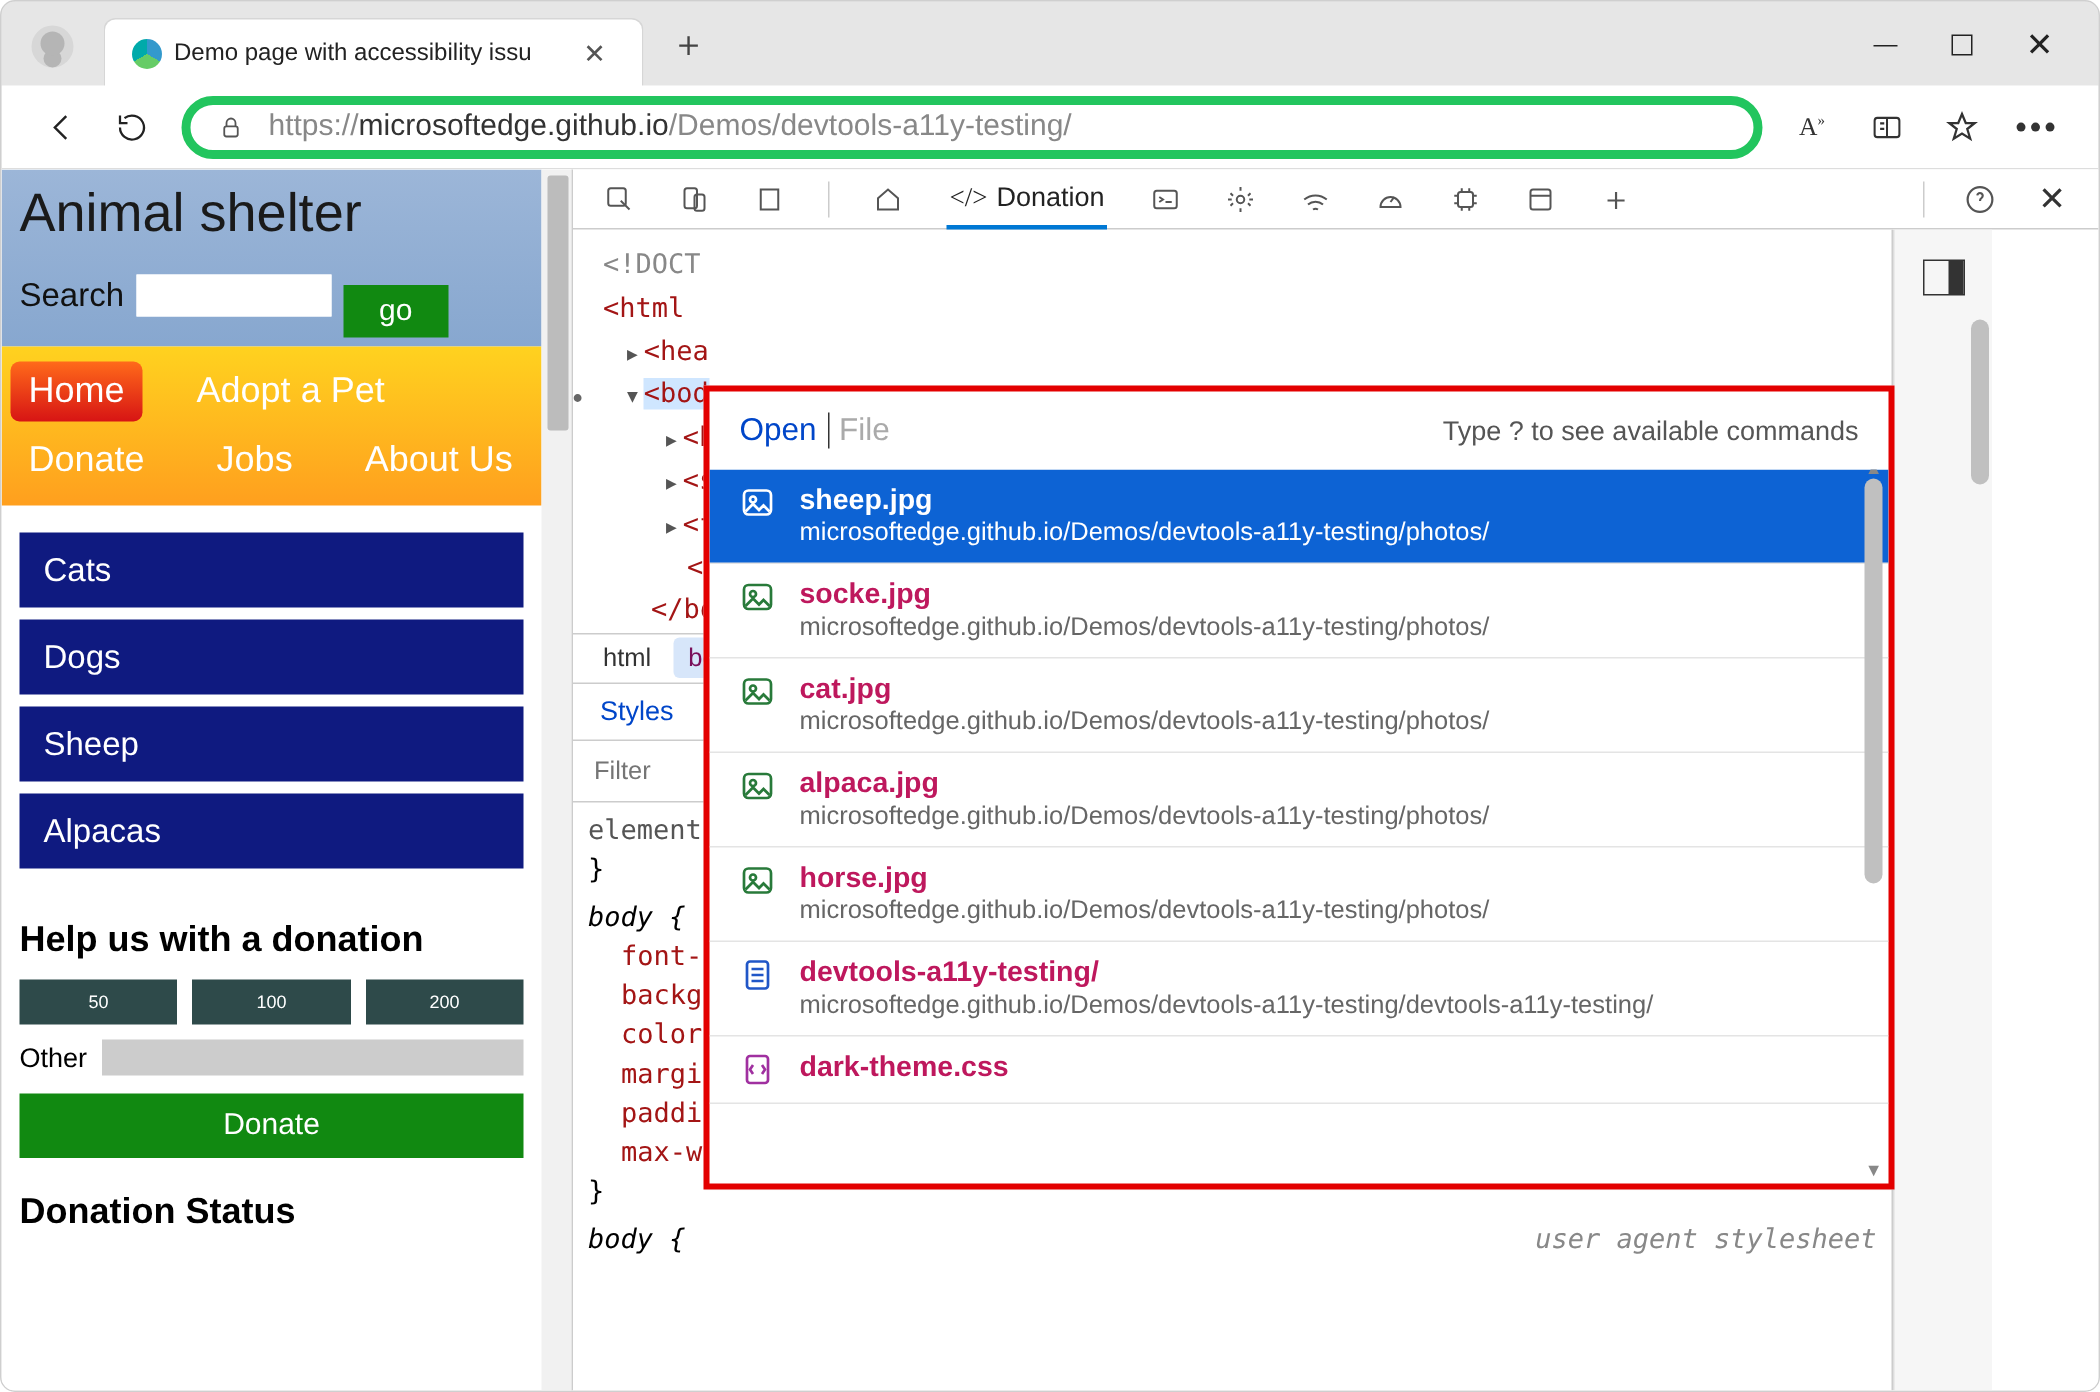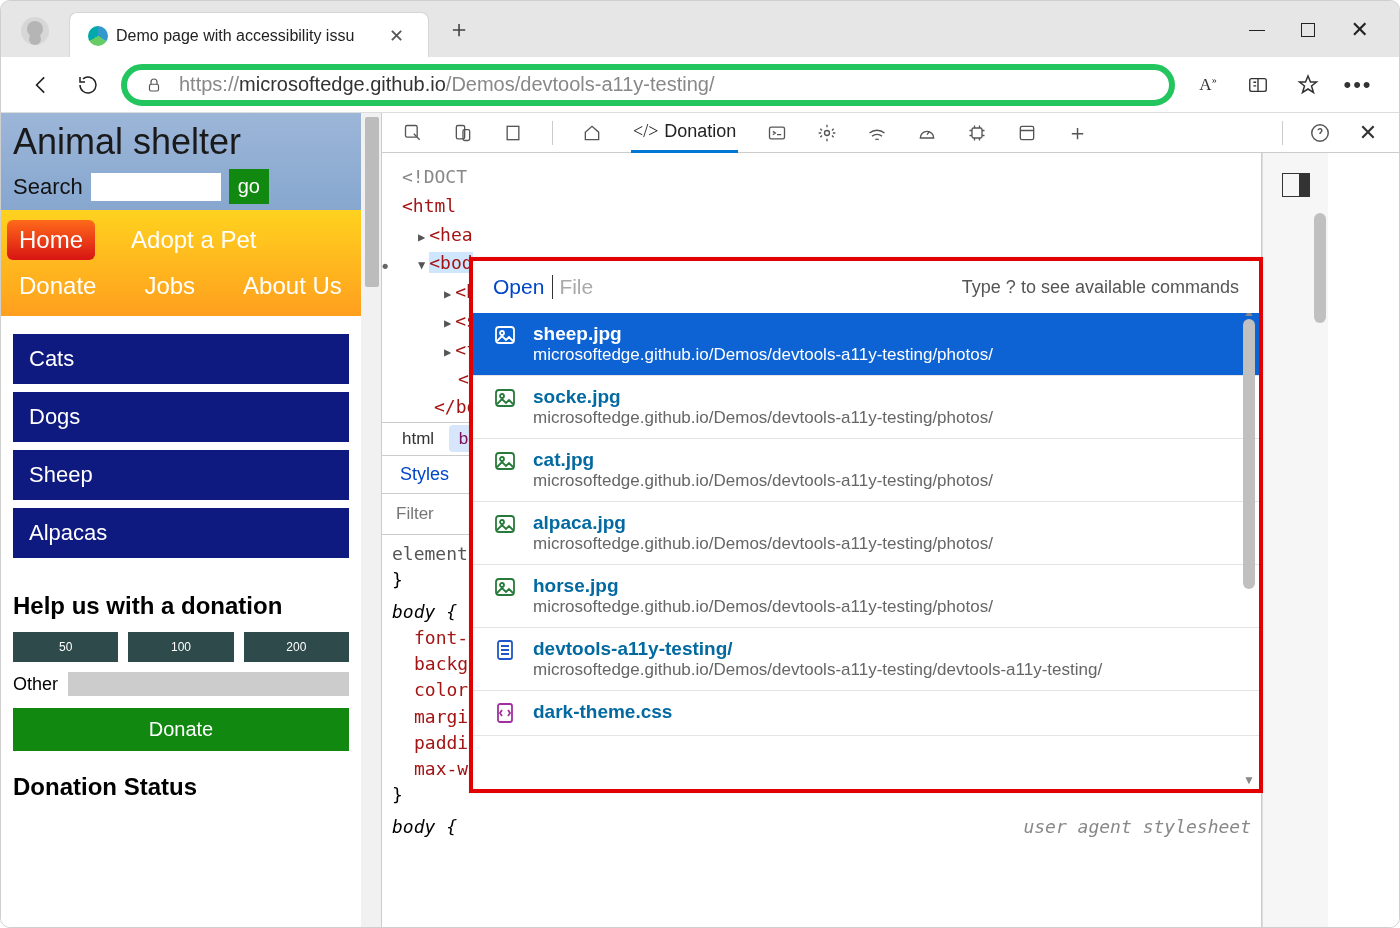--- a/index.html
+++ b/index.html
@@ -39,21 +39,21 @@
   
   .page-wrap { width:380px; position:relative; background:#fff; overflow:hidden;}
   .page-scroll { position:absolute; right:0; top:0; bottom:0; width:20px; background:#f1f1f1;}
   .page-scroll .thumb { position:absolute; right:2px; top:4px; width:14px; height:170px; background:#bcbcbc; border-radius:2px;}
   .page { width:360px; }
   .hdr { background:linear-gradient(#9cb6d8,#87a7cf); padding:8px 12px 6px 12px;}
   .hdr h1 { margin:0; font-weight:400; font-size:36px; color:#1a1a1a;}
   .srch-row { display:flex; align-items:center; gap:8px; margin-top:6px;}
   .srch-row label { font-size:22px; color:#111;}
   .srch-row input { width:130px; height:28px; border:1px solid #fff; background:#fff;}
-  .srch-row button { background:#118911; color:#fff; border:none; padding:6px 9px; font-size:20px; cursor:pointer;}
+  .srch-row button { background:#118911; color:#fff; border:none; padding:6px 24px; font-size:20px; cursor:pointer;margin-top:21px;}
   .menubar { background:linear-gradient(#ffd21f,#ff9f1e); padding:10px 6px; display:flex; flex-wrap:wrap; gap:6px 24px; font-size:24px;}
   .menubar a { color:#fff; text-decoration:none; padding:6px 12px; cursor:pointer;}
   .menubar a.active { background:linear-gradient(#ff6a1a,#d71414); border-radius:6px;}
   .animals { padding:18px 12px; display:flex; flex-direction:column; gap:8px;}
   .animals a { background:#0f1a80; color:#fff; font-size:22px; text-decoration:none; padding:12px 16px;}
   .donate-sec { padding:0 12px;}
   .donate-sec h2 { font-size:24px; font-weight:700; margin:16px 0 12px 0;}
   .amounts { display:flex; gap:10px;}
   .amounts button { flex:1; background:#2e4a4a; color:#fff; border:none; padding:8px 0; font-size:12px; cursor:pointer;}
   .other-row { display:flex; align-items:center; gap:10px; margin-top:10px;}
@@ -97,21 +97,21 @@
   .overlay { position:absolute; left:468px; top:144px; width:794px; height:536px; border:4px solid #e30000; background:#fff; box-shadow:0 0 1px rgba(0,0,0,.2); z-index:50; display:flex; flex-direction:column;}
   .cmd-head { display:flex; align-items:center; padding:14px 20px; gap:6px; font-size:21px;}
   .cmd-head .open { color:#0046c9;}
   .cmd-head .cursor { border-left:1px solid #333; height:24px; margin-left:2px;}
   .cmd-head .file { color:#aaa;}
   .cmd-head .hint { margin-left:auto; color:#555; font-size:18px;}
   .cmd-list { flex:1; overflow:hidden; position:relative;}
   .cmd-item { display:flex; gap:16px; padding:10px 20px; border-bottom:1px solid #e4e4e4;}
   .cmd-item .ci-icon { width:24px; height:24px; flex-shrink:0;}
   .cmd-item .ci-text { display:flex; flex-direction:column;}
-  .cmd-item .fn { font-size:19px; color:#0369a1; font-weight:600;}
+  .cmd-item .fn { font-size:19px; color:#be185d; font-weight:600;}
   .cmd-item .pth { font-size:17px; color:#666; font-weight:400;}
   .cmd-item.selected { background:#0d63d4;}
   .cmd-item.selected .fn, .cmd-item.selected .pth { color:#fff;}
   .cmd-scroll { position:absolute; right:4px; top:6px; width:12px; height:270px; background:#c0c0c0; border-radius:6px;}
   .cmd-scroll-dn { position:absolute; right:4px; bottom:2px; font-size:12px; color:#888;}
   .cmd-scroll-up { position:absolute; right:4px; top:-8px; font-size:12px; color:#888;}
   svg { display:block;}
   .img-ico { stroke:#287a3a; stroke-width:1.8; fill:none;}
   .cmd-item.selected .img-ico { stroke:#fff;}
   .doc-ico { stroke:#2056c7; stroke-width:1.8; fill:none;}

